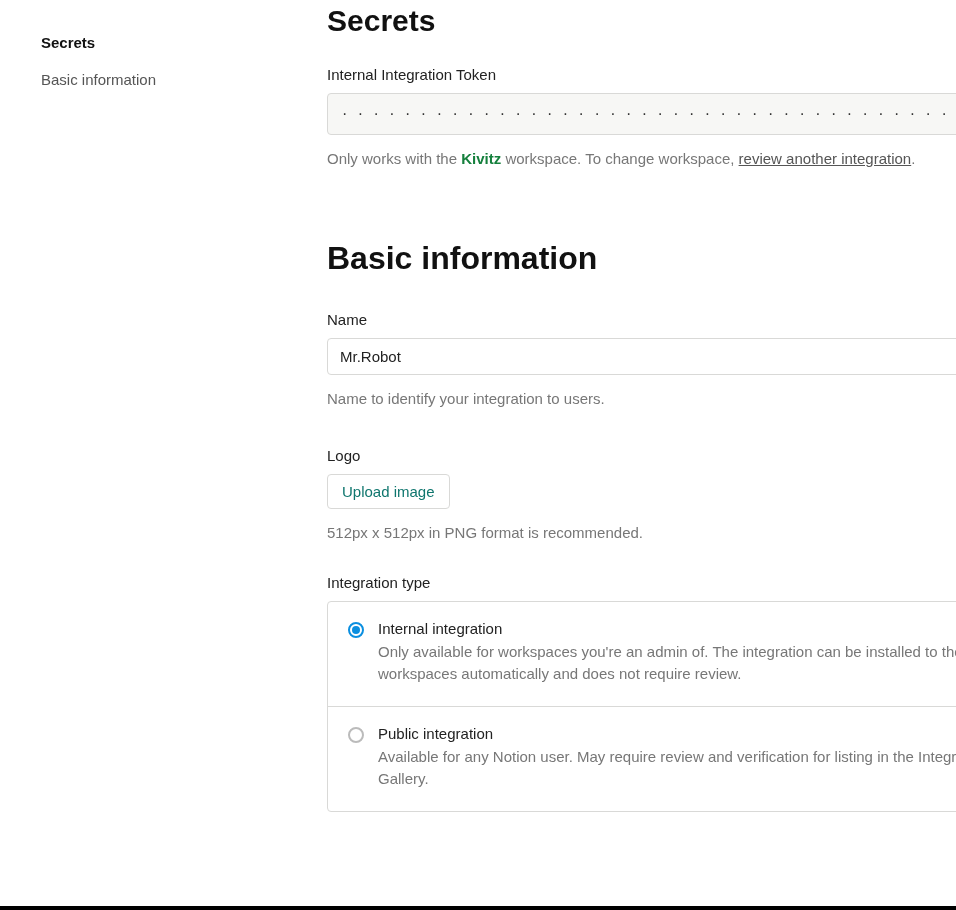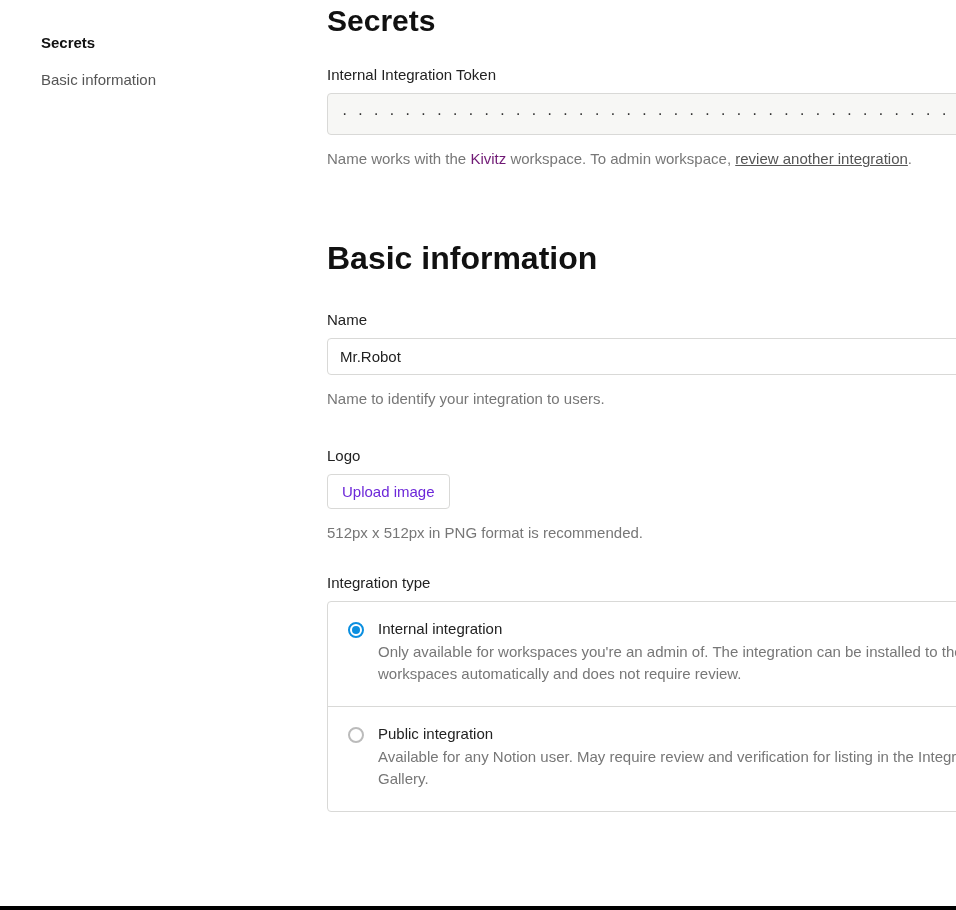--- a/index.html
+++ b/index.html
@@ -78,22 +78,22 @@
     white-space: nowrap;
     flex: 1;
   }
   .help-text {
     color: #777;
     font-size: 15px;
     line-height: 1.55;
     margin-top: 12px;
   }
   .help-text .strong {
-    font-weight: 400;
-    color: #701a75;
+    font-weight: 700;
+    color: #15803d;
   }
   .help-text a {
     color: #555;
     text-decoration: underline;
     cursor: pointer;
   }
   .text-input {
     width: 100%;
     border: 1px solid #d9d9d7;
     border-radius: 4px;
@@ -101,21 +101,21 @@
     font-size: 15px;
     color: #222;
     background: #fff;
   }
   .upload-btn {
     border: 1px solid #d9d9d7;
     background: #fff;
     border-radius: 4px;
     padding: 8px 14px;
     font-size: 15px;
-    color: #6d28d9;
+    color: #0f766e;
     cursor: pointer;
   }
   .spacer-sm { height: 36px; }
   .spacer-xs { height: 30px; }
   .type-box {
     border: 1px solid #d9d9d7;
     border-radius: 4px;
     overflow: hidden;
   }
   .type-option {
@@ -181,21 +181,21 @@
   <main class="main">
 
     <h1 class="section-heading">Secrets</h1>
 
     <div class="field-label">Internal Integration Token</div>
     <div class="token-box">
       <span class="token-dots">· · · · · · · · · · · · · · · · · · · · · · · · · · · · · · · · · · · · · · · · · ·</span>
 
     </div>
     <div class="help-text">
-      <span>Name works with the </span><span class="strong">Kivitz</span><span> workspace. To admin workspace, </span><a>review another integration</a><span>.</span>
+      <span>Only works with the </span><span class="strong">Kivitz</span><span> workspace. To change workspace, </span><a>review another integration</a><span>.</span>
     </div>
 
     <h1 class="section-heading big">Basic information</h1>
 
     <div class="field-label">Name</div>
     <input class="text-input" type="text" value="Mr.Robot" style="">
     <div class="help-text">Name to identify your integration to users.</div>
 
     <div class="spacer-sm"></div>
 

